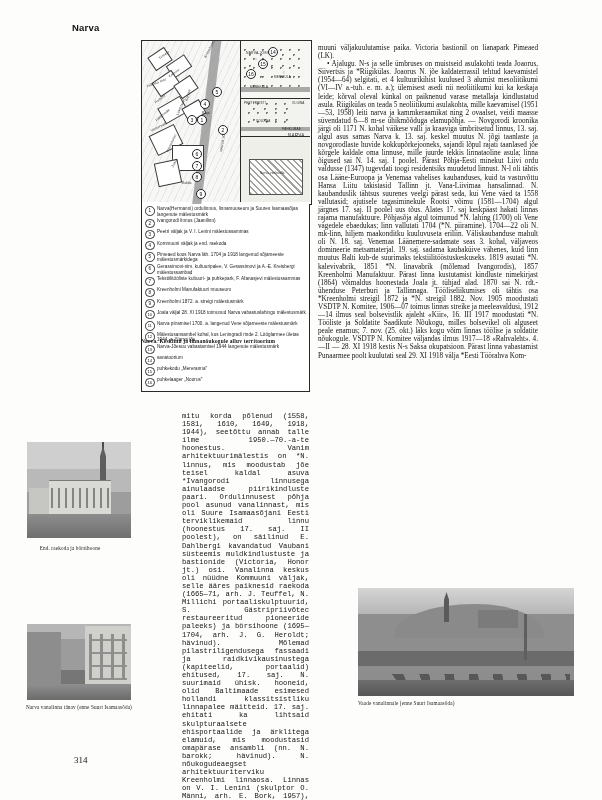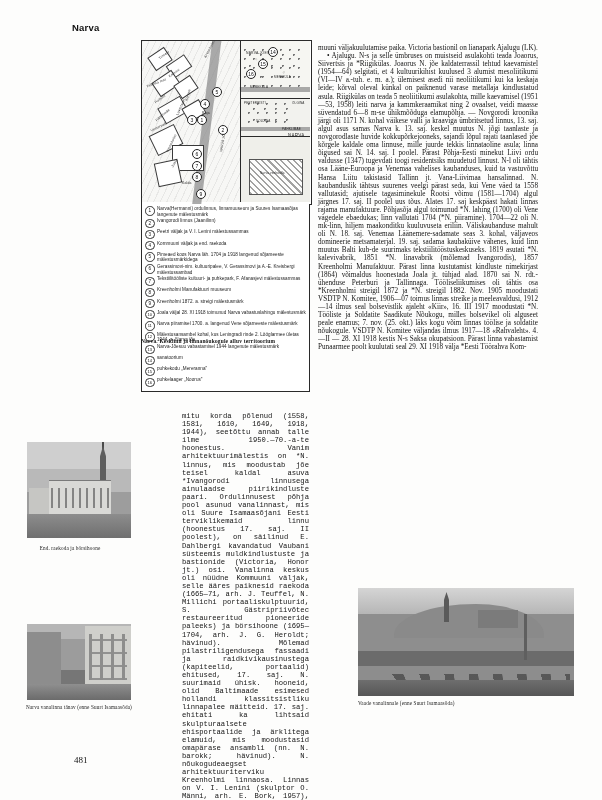--- a/index.html
+++ b/index.html
@@ -540,19 +540,19 @@
       <div class="waterline"></div>
     </div>
   </div>
   <div class="photo-cap" style="left:358px; top:700px; width:216px;">Vaade vanalinnale (enne Suurt Isamaasõda)</div>
 
   <div class="col" id="col-left">
     <p class="noindent">mitu korda põlenud (1558, 1581, 1610, 1649, 1918, 1944), seetõttu annab talle ilme 1950.—70.-a-te hoonestus. Vanim arhitektuurimälestis on *N. linnus, mis moodustab jõe teisel kaldal asuva *Ivangorodi linnusega ainulaadse piirikindluste paari. Ordulinnusest põhja pool asunud vanalinnast, mis oli Suure Isamaasõjani Eesti terviklikemaid linnu (hoonestus 17. saj. II poolest), on säilinud E. Dahlbergi kavandatud Vaubani süsteemis muldkindlustuste ja bastionide (Victoria, Honor jt.) osi. Vanalinna keskus oli nüüdne Kommuuni väljak, selle ääres paiknesid raekoda (1665—71, arh. J. Teuffel, N. Millichi portaaliskulptuurid, S. Gästripriivõtec restaureeritud pioneeride paleeks) ja börsihoone (1695—1704, arh. J. G. Heroldt; hävinud). Mõlemad pilastriligendusega fassaadi ja raidkivikausinustega (kapiteelid, portaalid) ehitused, 17. saj. N. suurimaid ühisk. hooneid, olid Baltimaade esimesed hollandi klassitsistliku linnapalee mäitteid. 17. saj. ehitati ka lihtsaid skulpturaalsete ehisportaalide ja ärklitega elamuid, mis moodustasid omapärase ansambli (nn. N. barokk; hävinud). N. nõukogudeaegset arhitektuuriterviku Kreenholmi linnaosa. Linnas on V. I. Lenini (skulptor O. Männi, arh. E. Bork, 1957), A.-E. Kreisbergi, V. Gerassimovi, F. Afanasjevi ja 1872. a. Kreenholmi streigist osavõtnute mälestusmärk (skulptor K. Reitel, arh. B. Kalakin, 1972) ning mitu N. pärast peetud lahingus (1700, 1704, 1918, 1944) langenud vene ja eesti sõjameeste mälestusmärki; end. raekoja kõrval tähistab monumentaalne bareljeef (skulptor J. Soans, 1969) Eesti Töörahva Kom-</p>
   </div>
 
   <div class="col" id="col-right">
-    <p class="noindent">muuni väljakuulutamise paika. Victoria bastionil on lianapark Ajalugu (LK).</p>
+    <p class="noindent">muuni väljakuulutamise paika. Victoria bastionil on lianapark Pimeaed (LK).</p>
     <p>• Ajalugu. N-s ja selle ümbruses on muistseid asulakohti teada Joaorus, Siivertsis ja *Riigikülas. Joaorus N. jõe kaldaterrassil tehtud kaevamistel (1954—64) selgitati, et 4 kultuurikihist kuulused 3 alumist mesoliitikumi (VI—IV a.-tuh. e. m. a.); ülemisest asedi nii neoliitikumi kui ka keskaja leide; kõrval oleval künkal on paiknenud varase metallaja kindlustatud asula. Riigikülas on teada 5 neoliitikumi asulakohta, mille kaevamisel (1951—53, 1958) leiti narva ja kammkeraamikat ning 2 ovaalset, veidi maasse süvendatud 6—8 m-se ühikmõõduga elamupõhja. — Novgorodi kroonika järgi oli 1171 N. kohal väikese valli ja kraaviga ümbritsetud linnus, 13. saj. algul asus samas Narva k. 13. saj. keskel muutus N. jõgi taanlaste ja novgorodlaste huvide kokkupõrkejooneks, sajandi lõpul rajati taanlased jõe kõrgele kaldale oma linnuse, mille juurde tekkis linnataoline asula; linna õigused sai N. 14. saj. I poolel. Pärast Põhja-Eesti minekut Liivi ordu valdusse (1347) tugevdati toogi residentsiks muudetud linnust. N-l oli tähtis osa Lääne-Euroopa ja Venemaa vahelises kaubanduses, kuid ta vastuvõttu Hansa Liitu takistasid Tallinn jt. Vana-Liivimaa hansalinnad. N. kaubanduslik tähtsus suurenes veelgi pärast seda, kui Vene väed ta 1558 vallutasid; ajutisele tagasiminekule Rootsi võimu (1581—1704) algul järgnes 17. saj. II poolel uus tõus. Alates 17. saj keskpäast hakati linnas rajama manufaktuure. Põhjasõja algul toimunud *N. lahing (1700) oli Vene vägedele ebaedukas; linn vallutati 1704 (*N. piiramine). 1704—22 oli N. mk-linn, hiljem maakonditku kuuluvuseta eriliin. Väliskaubanduse mahult oli N. 18. saj. Venemaa Läänemere-sadamate seas 3. kohal, väljaveos domineerie metsamaterjal. 19. saj. sadama kaubaküive vähenes, kuid linn muutus Balti kub-de suurimaks tekstiilitööstuskeskuseks. 1819 asutati *N. kalevivabrik, 1851 *N. linavabrik (mõlemad Ivangorodis), 1857 Kreenholmi Manufaktuur. Pärast linna kustutamist kindluste nimekirjast (1864) võimaldus hoonestada Joala jt. tühjad alad. 1870 sai N. rdt.-ühenduse Peterburi ja Tallinnaga. Tööliseliikumises oli tähtis osa *Kreenholmi streigil 1872 ja *N. streigil 1882. Nov. 1905 moodustati VSDTP N. Komitee, 1906—07 toimus linnas streike ja meeleavaldusi, 1912—14 ilmus seal bolsevistlik ajaleht «Kiir», 16. III 1917 moodustati *N. Tööliste ja Soldatite Saadikute Nõukogu, milles bolsevikel oli alguseet peale enamus; 7. nov. (25. okt.) läks kogu võim linnas töölise ja soldatite nõukogule. VSDTP N. Komitee väljandas ilmus 1917—18 «Rahvaleht». 4.—II — 28. XI 1918 kestis N-s Saksa okupatsioon. Pärast linna vabastamist Punaarmee poolt kuulutati seal 29. XI 1918 välja *Eesti Töörahva Kom-</p>
   </div>
 
-  <div id="folio">481</div>
+  <div id="folio">314</div>
 
 </div>
 
 </body></html>

